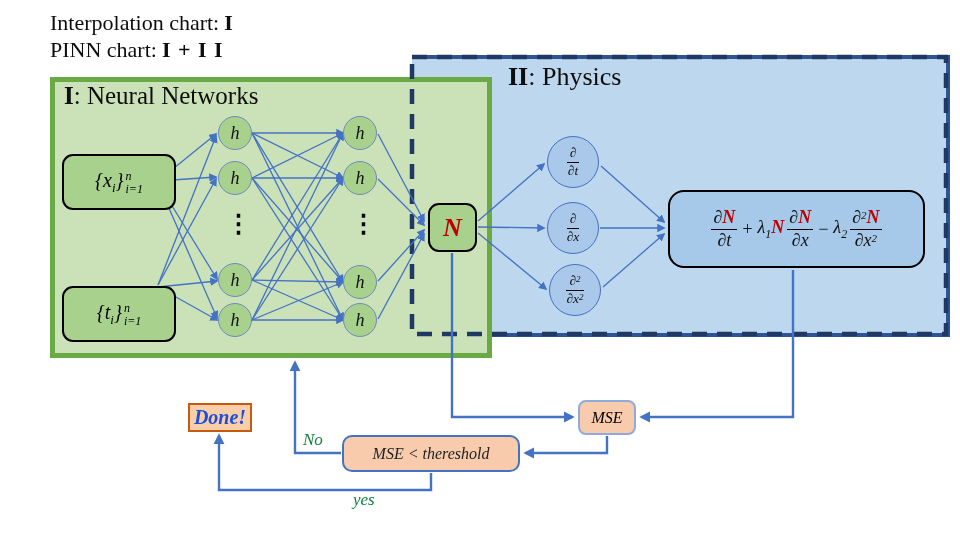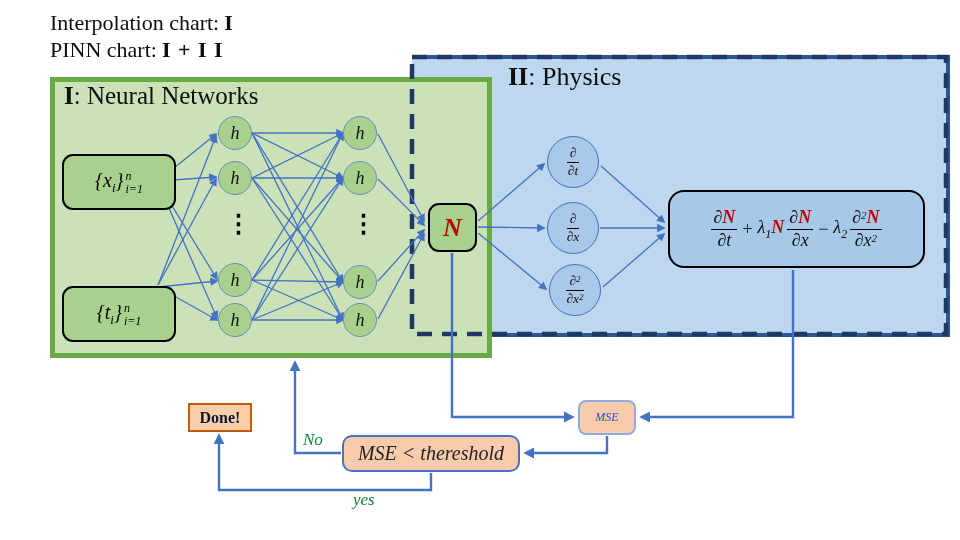--- a/index.html
+++ b/index.html
@@ -56,27 +56,27 @@
   .enum{border-bottom:1.5px solid #000;padding:0 2px;}
   .eden{padding:0 2px;}
   .eqbox sub{font-size:12px;}
   .esup{font-size:11px;position:relative;top:-4px;}
   .red{color:#c00000;font-weight:bold;}
   .eop{margin:0 1px;}
 
   
   .msebox{position:absolute;left:578px;top:400px;width:58px;height:35px;box-sizing:border-box;background:#f8cbad;
           border:2px solid #8faadc;border-radius:8px;display:flex;align-items:center;justify-content:center;
-          font-style:italic;font-size:12px;color:#1d4ed8;}
+          font-style:italic;font-size:16px;color:#000000;}
   .condbox{position:absolute;left:342px;top:435px;width:178px;height:37px;box-sizing:border-box;background:#f8cbad;
            border:2px solid #4472c4;border-radius:10px;display:flex;align-items:center;justify-content:center;
-           font-style:italic;font-size:20px;color:#222;}
+           font-style:italic;font-size:16px;color:#222;}
   .donebox{position:absolute;left:188px;top:403px;width:64px;height:29px;box-sizing:border-box;background:#fbceaa;
            border:2px solid #c55a11;display:flex;align-items:center;justify-content:center;
-           font-weight:bold;font-size:16px;color:#0f172a;}
+           font-style:italic;font-weight:bold;font-size:20px;color:#1d4ed8;}
   .flowlabel{position:absolute;font-style:italic;font-size:17px;color:#15803d;}
 </style>
 </head>
 <body>
 
 <div class="canvas">
 
   <div class="bluebox"></div>
   <div class="greenbox"></div>
 

